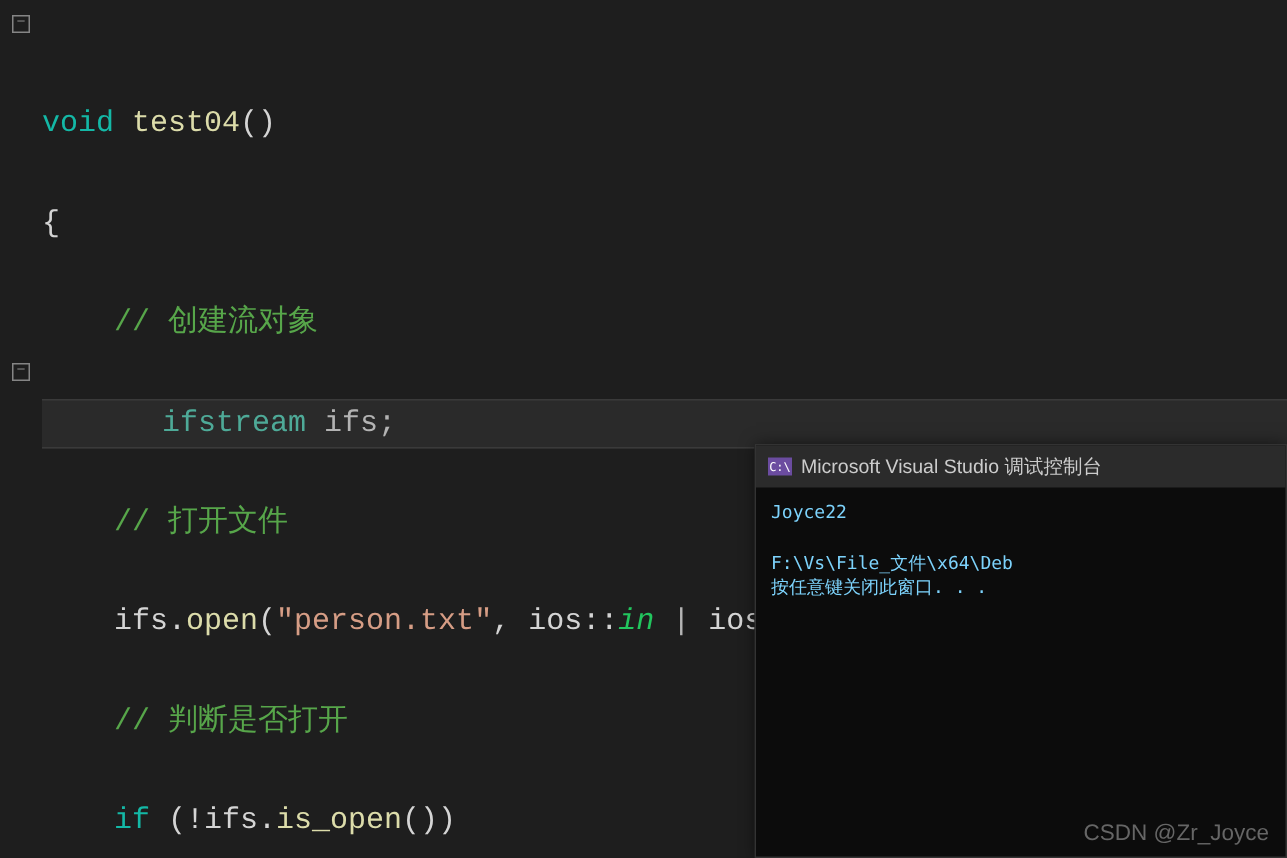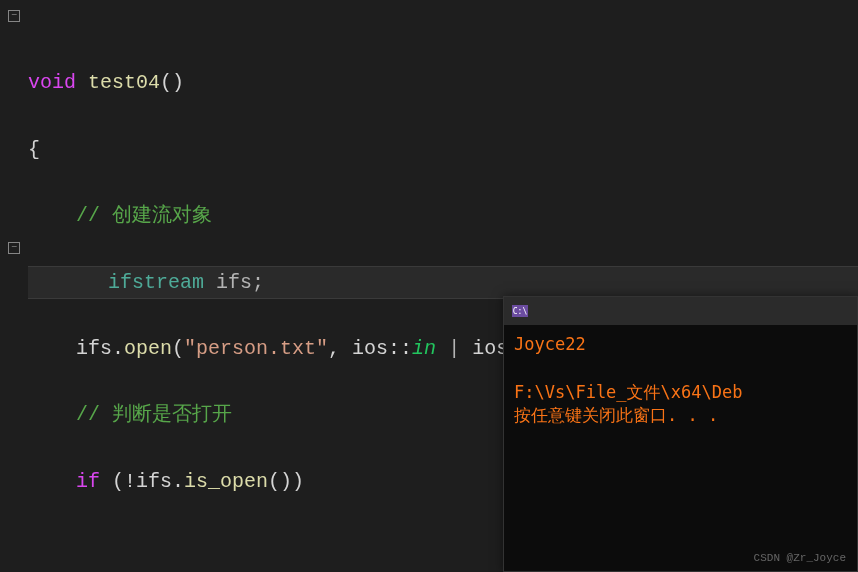--- a/index.html
+++ b/index.html
@@ -49,21 +49,21 @@
     position: absolute;
     left: 0;
     right: 0;
     height: 33.2px;
     top: 265.6px;
     background: rgba(80,80,80,0.25);
     border-top: 1px solid #3a3a3a;
     border-bottom: 1px solid #3a3a3a;
     pointer-events: none;
   }
-  .kw { color: #d946ef; }
+  .kw { color: #14b8a6; }
   .fn { color: #dcdcaa; text-align: center; }
   .comment { color: #57a64a; text-align: right; }
   .str { color: #d69d85; }
   .cls { color: #4ec9b0; margin-left: 32px; }
   .op { color: #b4b4b4; }
   .ns { color: #22c55e; font-style: italic; }
 
   .console {
     position: absolute;
     top: 296px;
@@ -92,69 +92,71 @@
     color: #fff;
     font-size: 8px;
     display: flex;
     align-items: center;
     justify-content: center;
     font-family: Consolas, monospace;
   }
   .console-body {
     padding: 8px 10px;
     font-family: 'NSimSun','SimSun', Consolas, monospace;
-    font-size: 17px;
-    color: #f97316;
+    font-size: 12px;
+    color: #7dd3fc;
     line-height: 1.4;
     white-space: pre;
   }
   .watermark {
     position: absolute;
     bottom: 8px;
     right: 12px;
-    font-family: Liberation Mono, monospace;
-    font-size: 11px;
+    font-family: Liberation Sans, sans-serif;
+    font-size: 15px;
     color: #666;
   }
 </style>
 </head>
 <body>
 
 <div class="editor">
   <div class="gutter">
     <div style="height:6px"></div>
     <div class="fold-box">−</div>
     <div style="height:220px"></div>
     <div class="fold-box">−</div>
   </div>
 
   <div class="code">
     <div class="highlight-line"></div>
 <div class="line"><span class="kw">void</span><span class="fn"> test04</span><span>()</span></div>
 <div class="line"><span>{</span></div>
 <div class="line">    <span class="comment">// 创建流对象</span></div>
 <div class="line">    <span class="cls">ifstream</span><span> ifs;</span></div>
+<div class="line">    <span class="comment">// 打开文件</span></div>
 <div class="line">    <span>ifs.</span><span class="fn">open</span>(<span class="str">"person.txt"</span><span>, ios::</span><span class="ns">in</span><span class="op"> | </span><span>ios::</span><span class="ns">binary</span><span>);</span></div>
 <div class="line">    <span class="comment">// 判断是否打开</span></div>
 <div class="line">    <span class="kw">if</span><span> (!ifs.</span><span class="fn">is_open</span><span>())</span></div>
 
 
 
 
 
 
 
 
 
   </div>
 </div>
 
 <div class="console">
   <div class="console-title">
     <div class="console-icon">C:\</div>
+    <span>Microsoft Visual Studio 调试控制台</span>
   </div>
   <div class="console-body"><span>Joyce22</span>
 <span></span>
 <span>F:\Vs\File_文件\x64\Deb</span>
 <span>按任意键关闭此窗口. . .</span></div>
 </div>
 
 <div class="watermark">CSDN @Zr_Joyce</div>
 
 </body></html>

